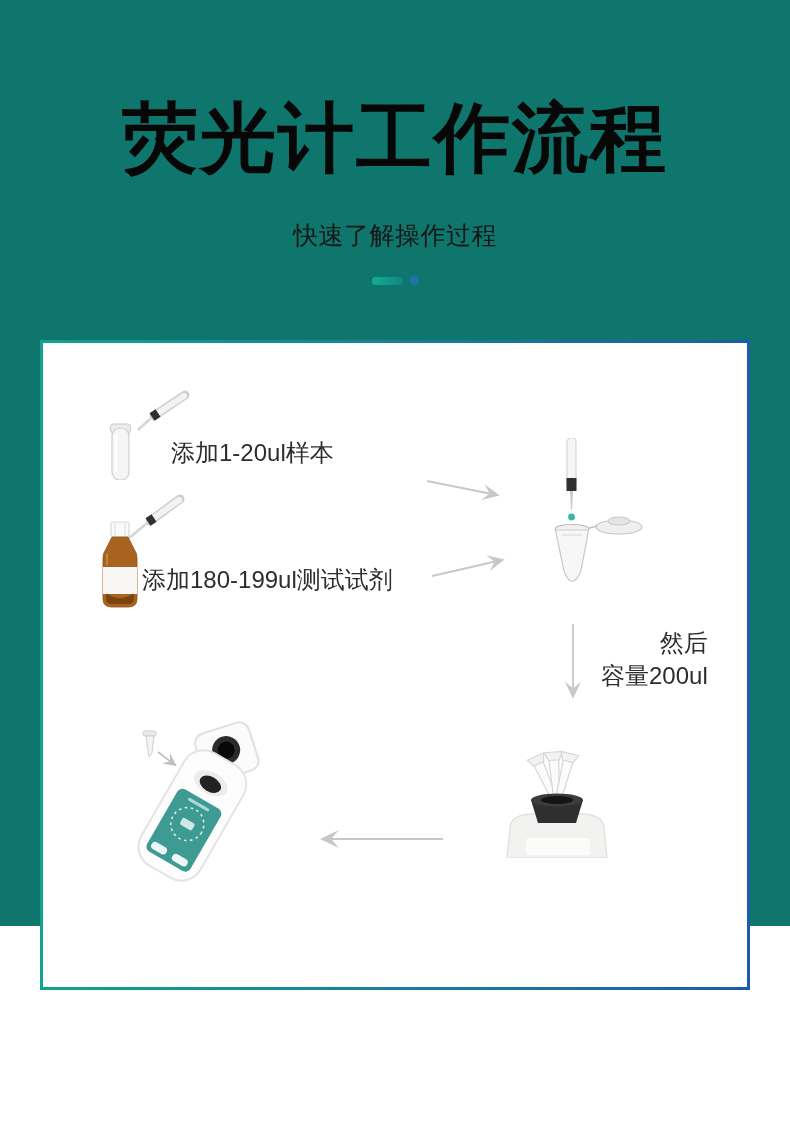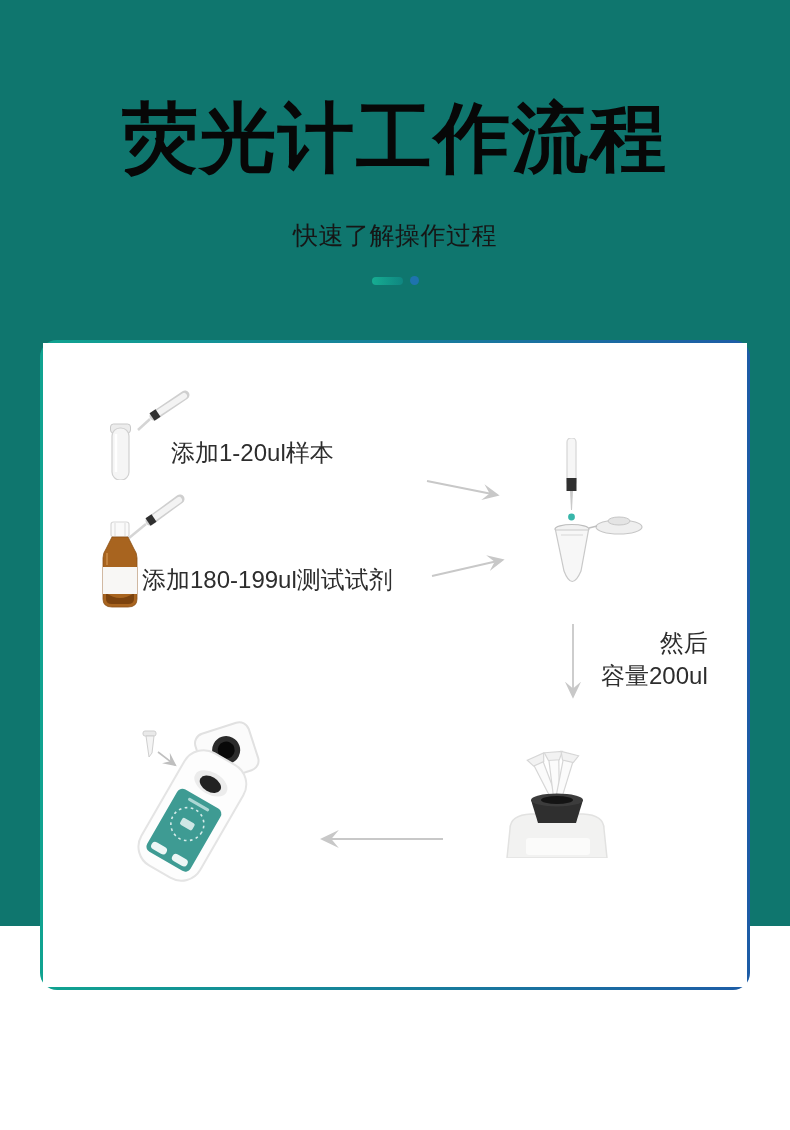--- a/index.html
+++ b/index.html
@@ -22,21 +22,21 @@
   .divider {
     position:absolute; top:276px; left:0; width:790px;
     display:flex; justify-content:center; align-items:center; gap:7px;
   }
   .divider .dash { width:31px; height:8px; border-radius:4px;
     background:linear-gradient(90deg,#16ad92,#0f8680); }
   .divider .dot { width:9px; height:9px; border-radius:50%; background:#1e73ae; }
 
   .panel {
     position:absolute; left:40px; top:340px; width:710px; height:650px;
-    background:linear-gradient(90deg,#10a390,#1d5ca6); padding:3px;border-radius:17px;
+    background:linear-gradient(90deg,#10a390,#1d5ca6); padding:3px;
   }
   .panel-inner { position:relative; width:100%; height:100%; background:#ffffff; }
 
   .abs { position:absolute; }
   .step-label { position:absolute; color:#2d2d2d; font-size:24px; white-space:nowrap; }
   .note { position:absolute; color:#2d2d2d; font-size:24px; line-height:33px; white-space:nowrap;text-align:right; }
   .label-lg { font-size:25px; }
 
   svg { display:block; }
 </style>

